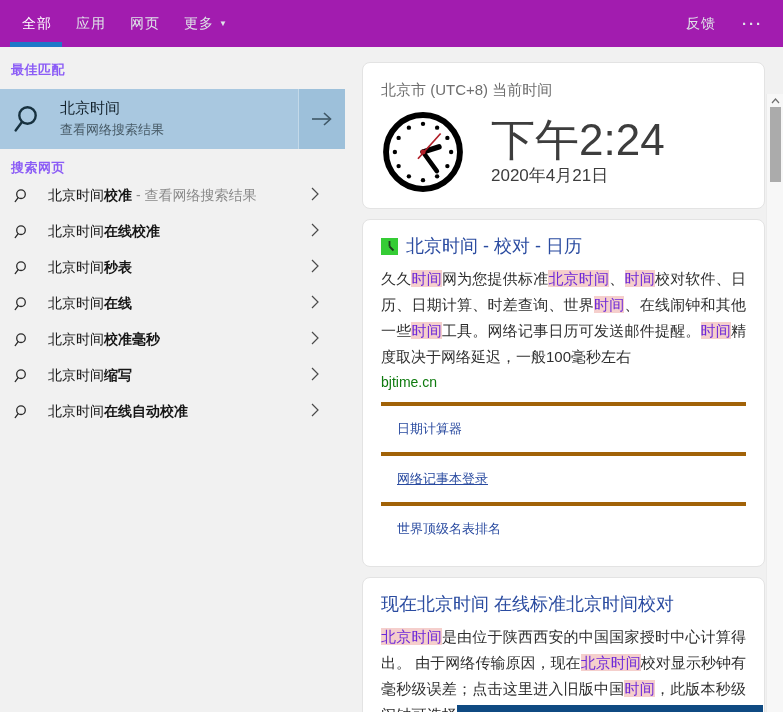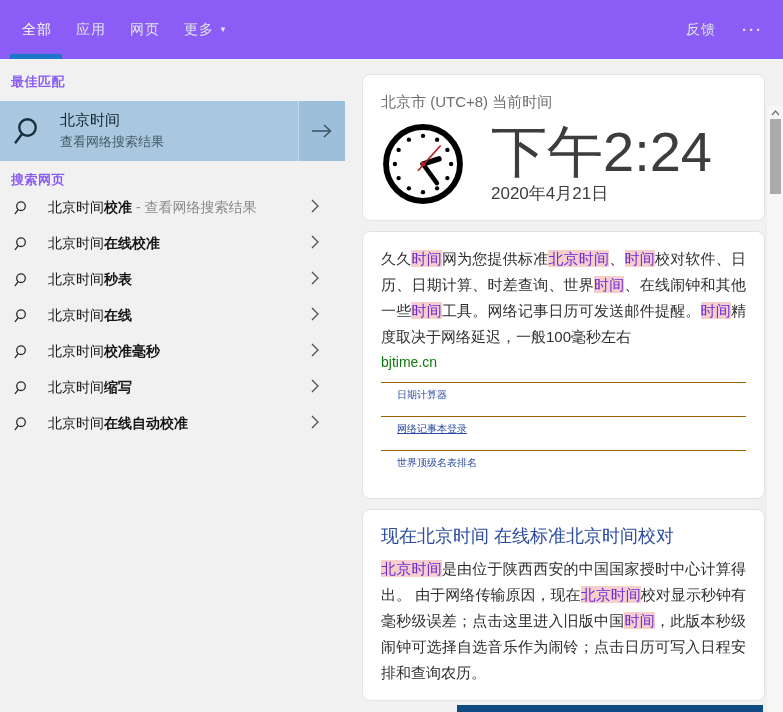--- a/index.html
+++ b/index.html
@@ -5,21 +5,21 @@
   * { margin:0; padding:0; box-sizing:border-box; }
   html,body { width:783px; height:712px; overflow:hidden; }
   body {
     font-family:"Liberation Sans", sans-serif;
     background:#f1f1f1;
     position:relative;
     color:#1a1a1a;
   }
   
   .header {
-    height:59px; background:#8b5cf6; display:flex; align-items:stretch;
+    height:47px; background:#a21caf; display:flex; align-items:stretch;
     padding:0 20px 0 22px; position:relative;
   }
   .tabbar { display:flex; align-items:stretch; }
   .tab {
     color:#dfe5e8; font-size:14px; display:flex; align-items:center;
     padding:0 12px; position:relative; cursor:default; letter-spacing:1px;
   }
   .tab:first-child { padding-left:0; }
   .tab.selected { color:#ffffff; }
   .tab.selected::after {
@@ -55,34 +55,34 @@
   .sugg-chevron { margin-left:auto; display:flex; align-items:center; padding-right:14px; }
   
   .right-pane { flex:1; padding:15px 18px 0 17px; overflow:hidden; }
   .card {
     background:#ffffff; border:1px solid #e3e3e3; border-radius:8px;
     padding:14px 18px; margin-bottom:10px;
   }
   .time-card .tc-header { font-size:15px; color:#6e6e6e; margin:4px 0 10px 0; }
   .tc-row { display:flex; align-items:center; }
   .tc-clock { width:84px; height:84px; margin-right:26px; flex:0 0 84px; }
-  .tc-time { font-size:56px; color:#3d3d3d; line-height:1.05; }
+  .tc-time { font-size:44px; color:#3d3d3d; line-height:1.05; }
   .tc-date { font-size:17px; color:#3d3d3d; margin-top:0; }
   .result-title-row { display:flex; align-items:center; margin-bottom:8px; }
   .favicon { width:17px; height:17px; margin-right:8px; flex:0 0 17px; }
   .favicon-green { background:#35cc35; position:relative; }
   .favicon-green svg { position:absolute; inset:0; }
   .result-title { font-size:18px; color:#2a4ba0; white-space:nowrap; overflow:hidden; }
   .result-desc { font-size:15px; color:#2e2e2e; line-height:26px; text-align:justify; }
   .result-desc .hl { color:#6d28d9; background:#f5cfcc; }
   .result-url { font-size:14px; color:#0e7a0e; margin-top:4px; }
   .sub-links { margin-top:12px; }
   .sub-link {
-    border-top:1px solid #a16207; padding:5px 0 14px 16px;
-    font-size:10px; color:#2a4ba0;
+    border-top:4px solid #a16207; padding:14px 0 14px 16px;
+    font-size:13px; color:#2a4ba0;
   }
   .sub-link.hovered { text-decoration:underline; }
   
   .scrollbar {
     position:absolute; right:0; top:47px; width:17px; height:665px;
     background:#f7f7f7; border-left:1px solid #ececec;
     display:flex; flex-direction:column; align-items:center;
   }
   .sb-arrow { height:14px; display:flex; align-items:center; justify-content:center; color:#6f6f6f; }
   .sb-thumb { position:absolute; top:13px; left:3px; width:11px; height:75px; background:#ababab; }
@@ -262,20 +262,29 @@
           </svg>
         </span>
         <div>
           <div class="tc-time">下午2:24</div>
           <div class="tc-date">2020年4月21日</div>
         </div>
       </div>
     </div>
 
     <div class="card">
+      <div class="result-title-row">
+        <span class="favicon favicon-green">
+          <svg viewBox="0 0 17 17" width="17" height="17">
+            <line x1="8.5" y1="8.5" x2="8.5" y2="3" stroke="#1d3b1d" stroke-width="1.8"></line>
+            <line x1="8.5" y1="8.5" x2="12.5" y2="12.5" stroke="#1d3b1d" stroke-width="1.8"></line>
+          </svg>
+        </span>
+        <a class="result-title">北京时间 - 校对 - 日历</a>
+      </div>
       <div class="result-desc" id="desc-0"><span>久久</span><span class="hl">时间</span><span>网为您提供标准</span><span class="hl">北京时间</span><span>、</span><span class="hl">时间</span><span>校对软件、日历、日期计算、时差查询、世界</span><span class="hl">时间</span><span>、在线闹钟和其他一些</span><span class="hl">时间</span><span>工具。网络记事日历可发送邮件提醒。</span><span class="hl">时间</span><span>精度取决于网络延迟，一般100毫秒左右</span></div>
       <div class="result-url">bjtime.cn</div>
       <div class="sub-links" id="links-0">
           <div class="sub-link">日期计算器</div>
           <div class="sub-link hovered">网络记事本登录</div>
           <div class="sub-link">世界顶级名表排名</div>
         </div>
     </div>
 
     <div class="card">

